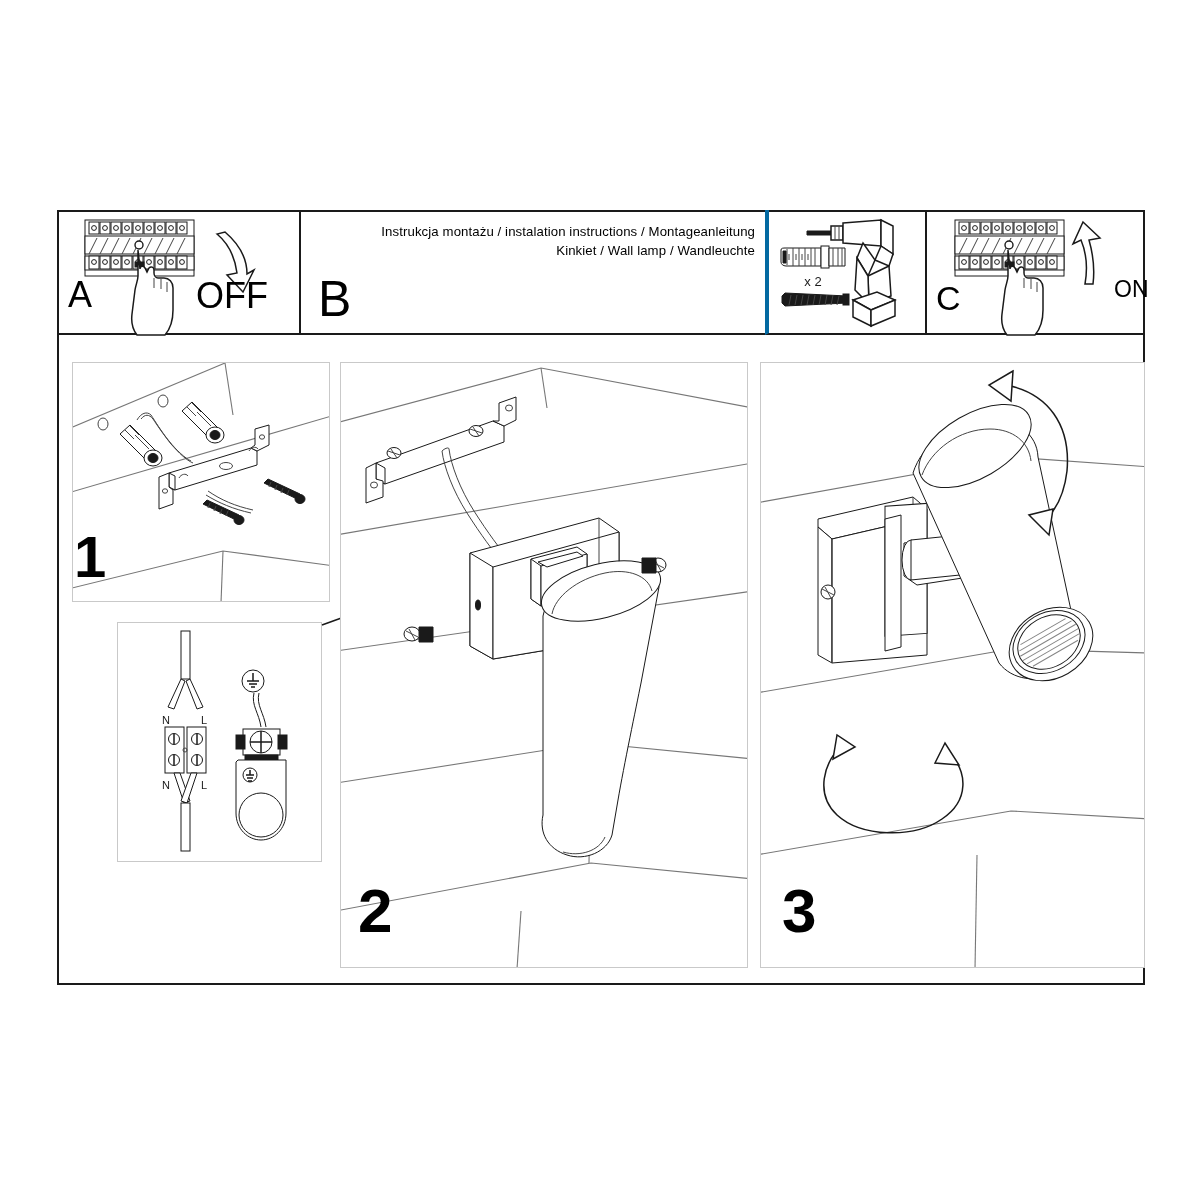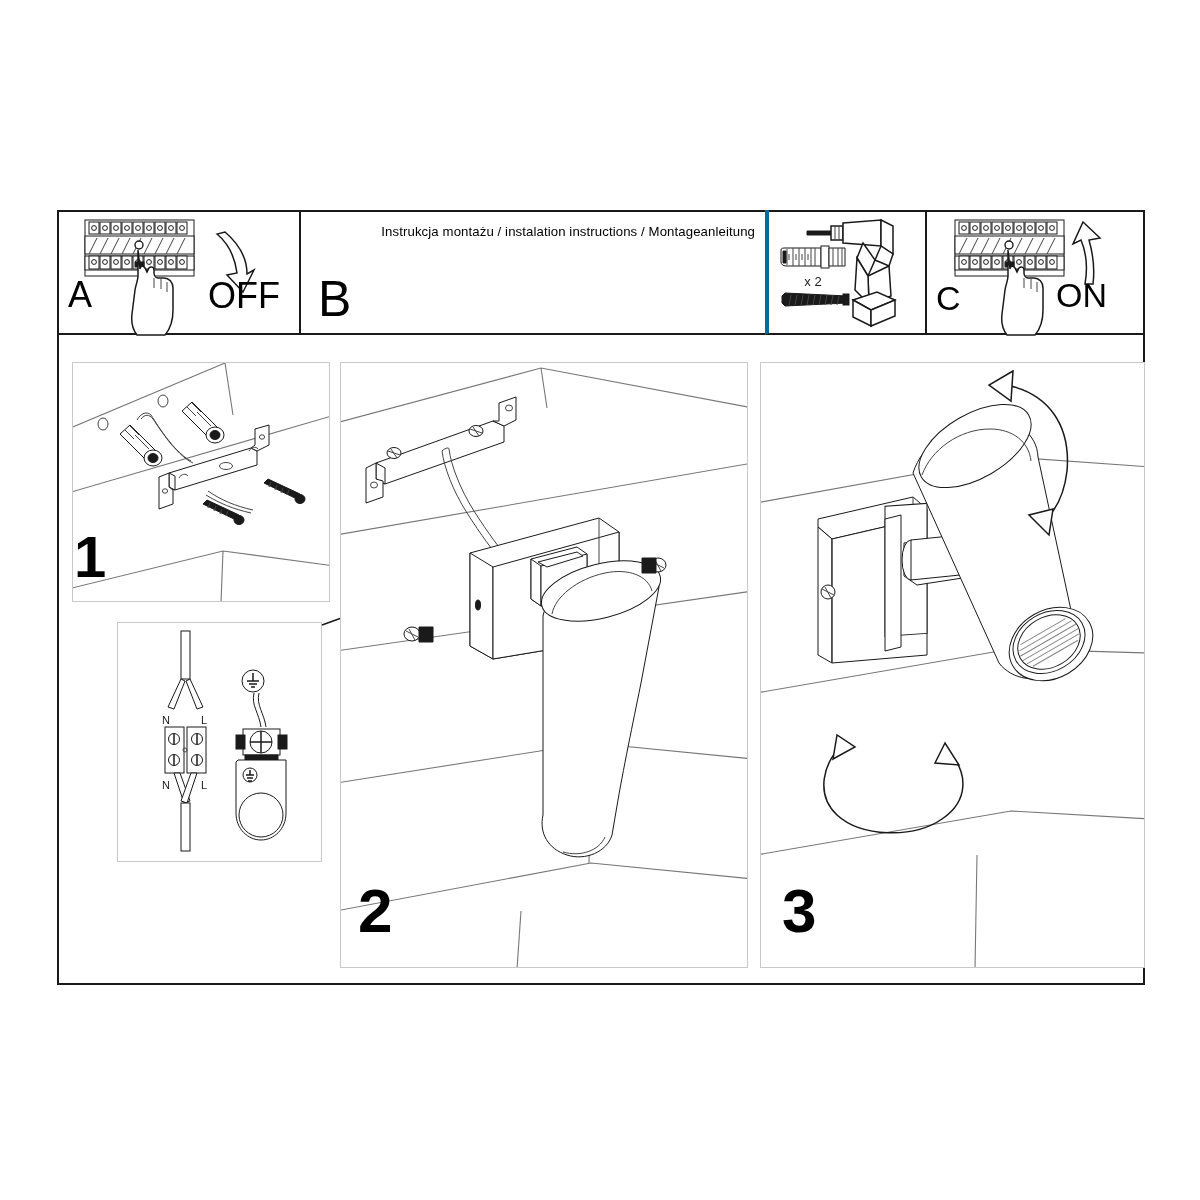--- a/index.html
+++ b/index.html
@@ -15,22 +15,22 @@
   .hdr-drill{position:absolute;left:765px;top:210px;width:162px;height:125px;border-left:4px solid #0369a1;border-right:2px solid #1a1a1a;border-bottom:2px solid #1a1a1a;box-sizing:border-box;}
   .hdr-c{position:absolute;left:927px;top:210px;width:218px;height:125px;border-bottom:2px solid #1a1a1a;box-sizing:border-box;}
 
   .title-block{position:absolute;left:10px;top:12px;width:444px;text-align:right;line-height:1.45;font-size:13.2px;letter-spacing:.1px;}
 
   .big-letter{position:absolute;font-weight:400;line-height:1;}
   .letter-a{left:68px;top:277px;font-size:36px;}
   .letter-b{left:318px;top:274px;font-size:50px;}
   .letter-c{left:936px;top:281px;font-size:34px;}
 
-  .word-off{position:absolute;left:196px;top:278px;font-size:36px;line-height:1;margin-left:12px;}
-  .word-on{position:absolute;left:1056px;top:278px;font-size:34px;line-height:1;}
+  .word-off{position:absolute;left:196px;top:278px;font-size:36px;line-height:1;}
+  .word-on{position:absolute;left:1114px;top:278px;font-size:23px;line-height:1;}
 
   
   .panel{position:absolute;border:1px solid #c9c9c9;box-sizing:border-box;background:#fff;overflow:hidden;}
   .p1{left:72px;top:362px;width:258px;height:240px;}
   .pwire{left:117px;top:622px;width:205px;height:240px;}
   .p2{left:340px;top:362px;width:408px;height:606px;}
   .p3{left:760px;top:362px;width:385px;height:606px;}
 
   .step-num{position:absolute;font-size:62px;font-weight:700;line-height:1;letter-spacing:-1px;}
   .n1{left:74px;top:528px;font-size:58px;}
@@ -113,20 +113,21 @@
       </g>
       <g>
         <path class="wht" d="M168 22 C182 34 190 48 190 64 L197 60 L186 82 L170 65 L180 63 C178 48 172 34 160 24 Z"></path>
       </g>
     </svg>
   </div>
 
   <div class="hdr-b">
     <div class="title-block">
       <div>Instrukcja montażu / instalation instructions / Montageanleitung</div>
+      <div>Kinkiet / Wall lamp / Wandleuchte</div>
     </div>
   </div>
 
   <div class="hdr-drill">
     <svg width="162" height="125" viewBox="0 0 162 125">
       <g>
         <path class="wht-thin" d="M12 40 L12 52 C12 54 14 56 17 56 L52 56 L52 38 L17 38 C14 38 12 38 12 40 Z"></path>
         <path class="ln-thin" d="M18 39 L18 55 M24 38 L24 56 M30 38 L30 56 M36 38 L36 56 M42 38 L42 56 M46 38 L46 56"></path>
         <path class="ln-thin" d="M20 44 L20 50 M27 44 L27 50 M33 44 L33 50 M39 44 L39 50"></path>
         <rect x="52" y="36" width="8" height="22" class="wht-thin"></rect>

